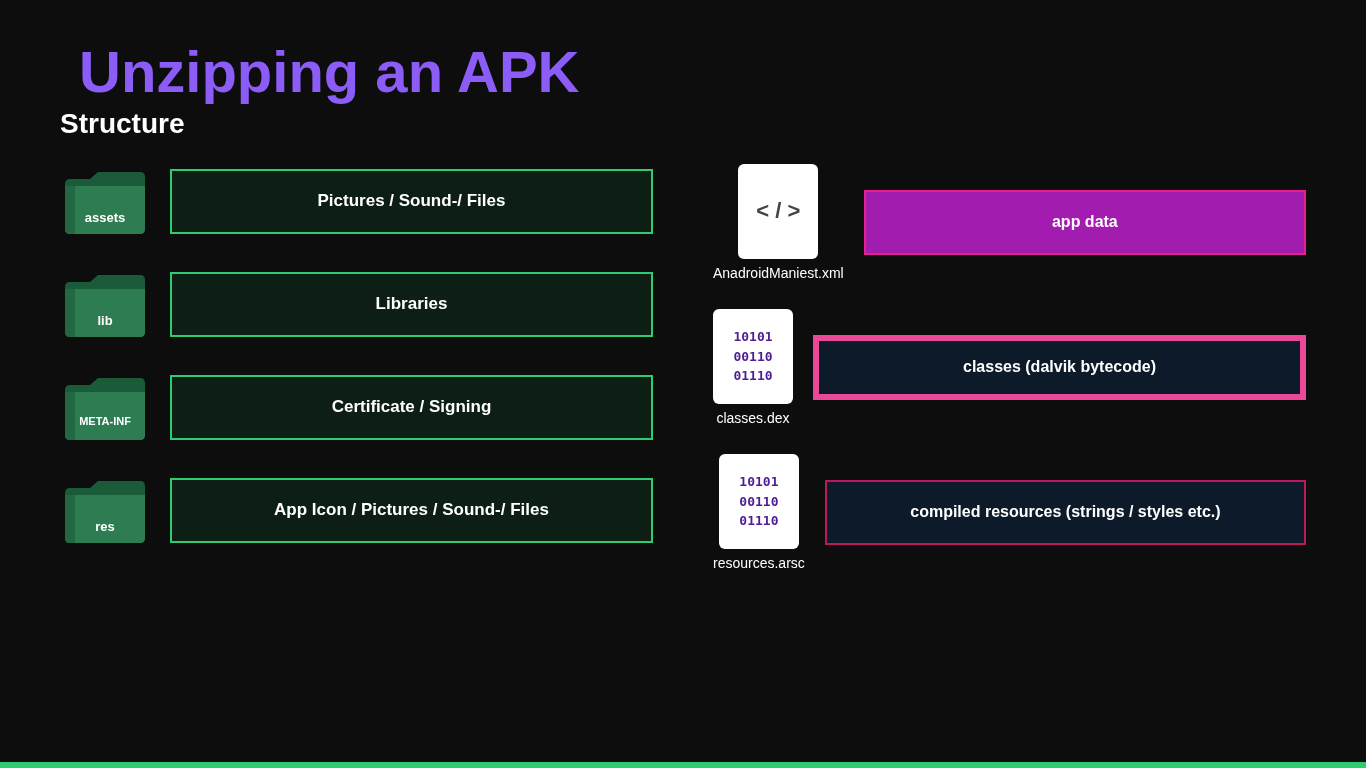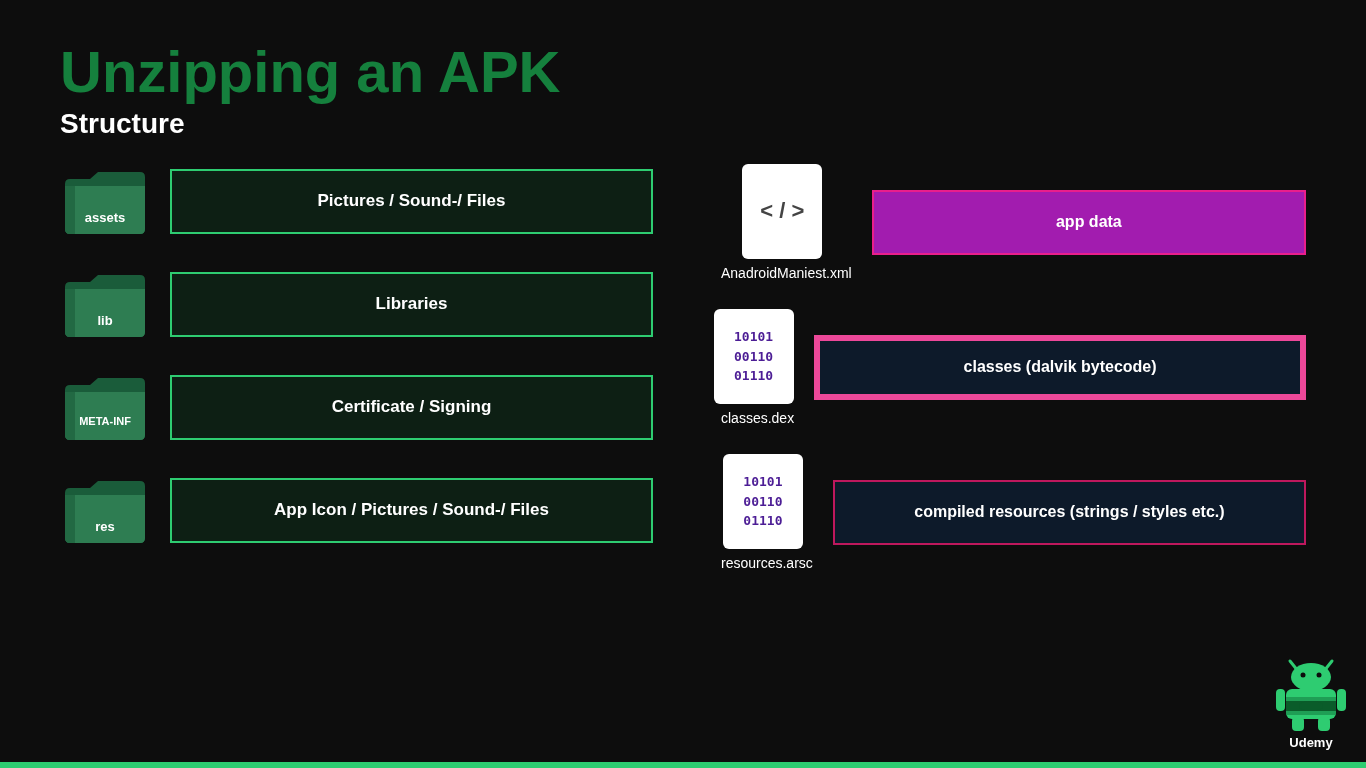--- a/index.html
+++ b/index.html
@@ -16,23 +16,24 @@
       width: 1366px;
       height: 768px;
       background: #0d0d0d;
       padding: 40px 60px;
       position: relative;
     }
 
     .title {
       font-size: 58px;
       font-weight: 900;
-      color: #15803d;
+      color: #8b5cf6;
       line-height: 1.1;
       margin-bottom: 4px;
+      margin-left: 19px;
     }
 
     .subtitle {
       font-size: 28px;
       font-weight: 700;
       color: #ffffff;
       margin-bottom: 24px;
     }
 
     .content-area {
@@ -119,21 +120,20 @@
       display: flex;
       flex-direction: column;
       align-items: center;
       gap: 6px;
     }
 
     .file-filename {
       color: #ffffff;
       font-size: 14px;
       text-align: center;
-      margin-left: 8px;
     }
 
     .right-box {
       flex: 1;
       display: flex;
       align-items: center;
       justify-content: center;
       text-align: center;
       font-size: 16px;
       font-weight: 600;
@@ -281,40 +281,15 @@
             <span>01110</span>
           </div>
           <span class="file-filename">resources.arsc</span>
         </div>
         <div class="right-box white-border">compiled resources (strings / styles etc.)</div>
       </div>
 
     </div>
   </div>
 
-  <div class="udemy-logo">
-    <svg class="android-robot" viewBox="0 0 70 80" xmlns="http://www.w3.org/2000/svg">
-
-      <line x1="22" y1="18" x2="14" y2="8" stroke="#2ecc71" stroke-width="3" stroke-linecap="round"></line>
-      <line x1="48" y1="18" x2="56" y2="8" stroke="#2ecc71" stroke-width="3" stroke-linecap="round"></line>
-
-      <ellipse cx="35" cy="24" rx="20" ry="14" fill="#2ecc71"></ellipse>
-
-      <circle cx="27" cy="22" r="2.5" fill="#0d0d0d"></circle>
-      <circle cx="43" cy="22" r="2.5" fill="#0d0d0d"></circle>
-
-      <rect x="10" y="36" width="50" height="30" rx="6" fill="#2ecc71"></rect>
-
-      <rect x="0" y="36" width="9" height="22" rx="4" fill="#2ecc71"></rect>
-      <rect x="61" y="36" width="9" height="22" rx="4" fill="#2ecc71"></rect>
-
-      <rect x="16" y="64" width="12" height="14" rx="4" fill="#2ecc71"></rect>
-      <rect x="42" y="64" width="12" height="14" rx="4" fill="#2ecc71"></rect>
-
-      <rect x="10" y="44" width="50" height="18" rx="0" fill="#1a8a4a" opacity="0.7"></rect>
-      <rect x="10" y="48" width="50" height="10" rx="0" fill="#0a5c2a"></rect>
-      <ellipse cx="35" cy="53" rx="12" ry="5" fill="#0a5c2a"></ellipse>
-    </svg>
-    <span class="udemy-text">Udemy</span>
-  </div>
 
   <div class="bottom-bar"></div>
 </div>
 
 </body></html>

